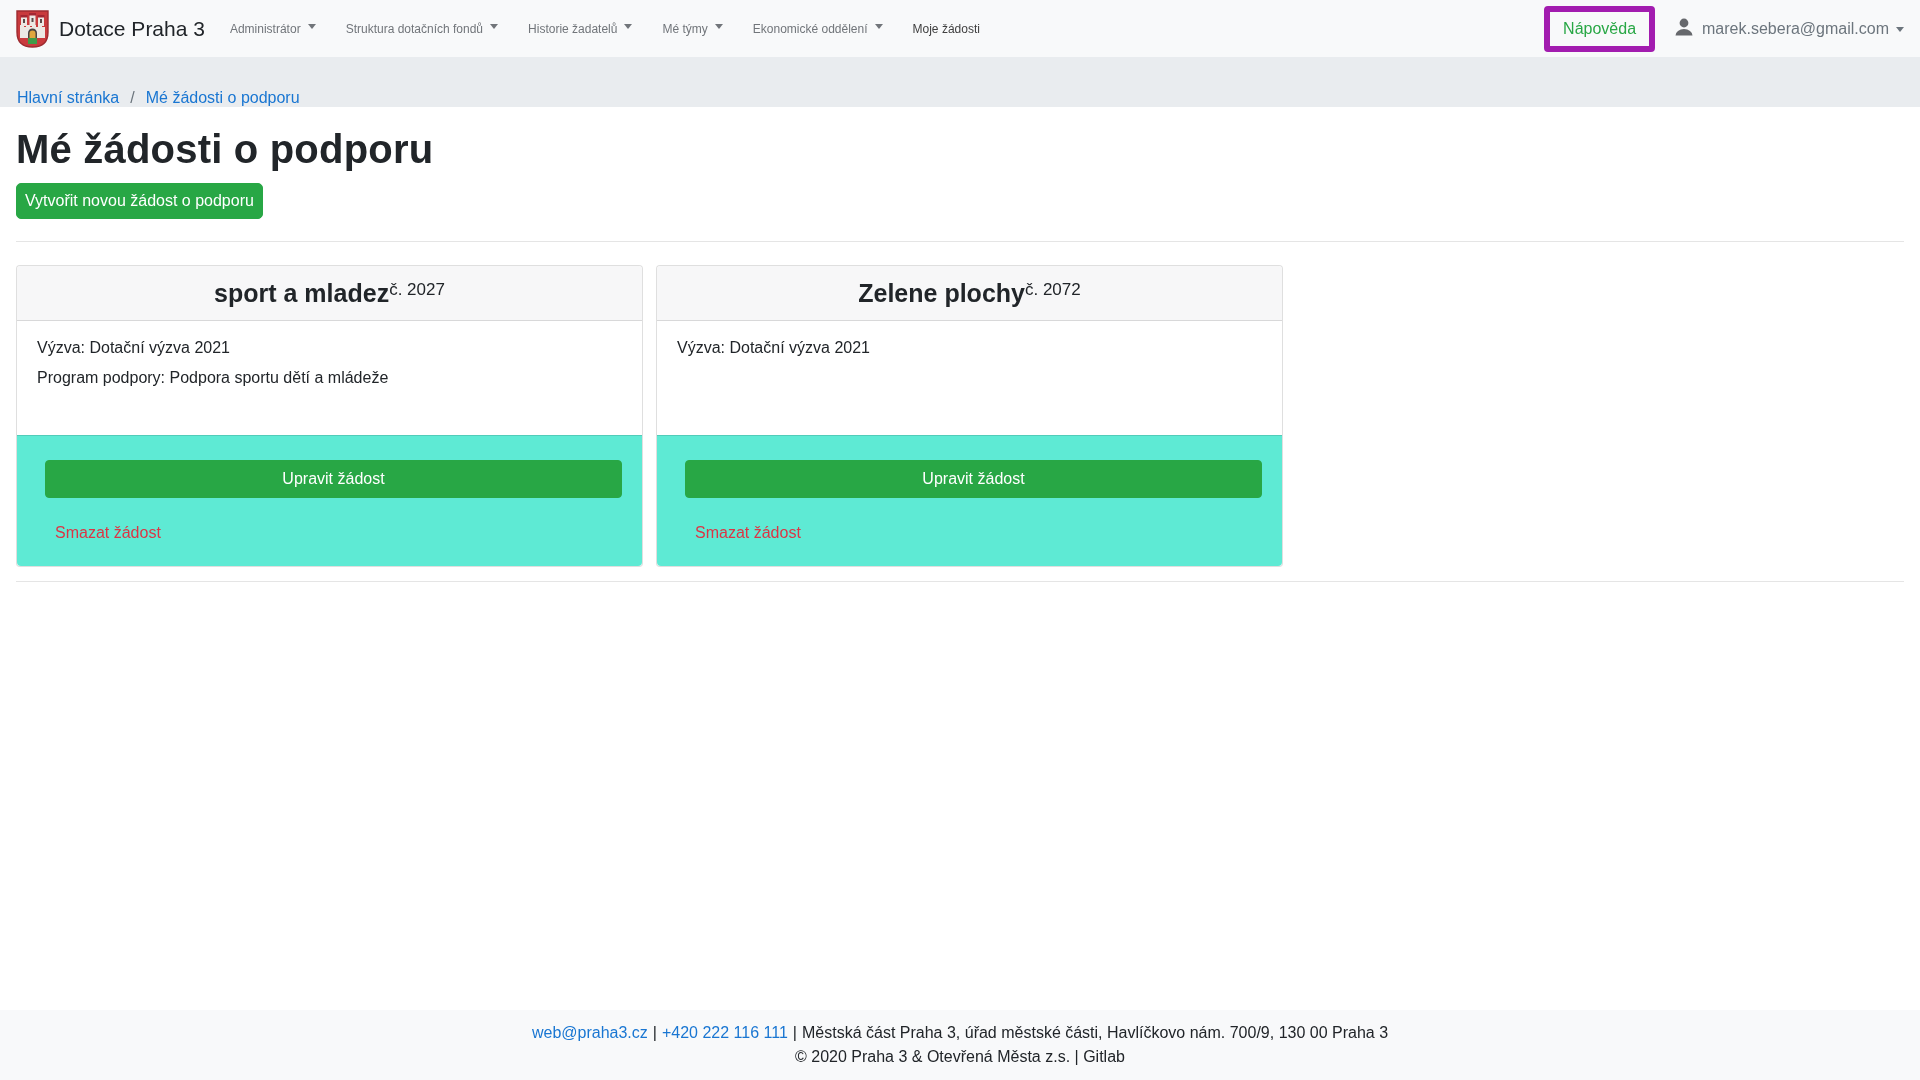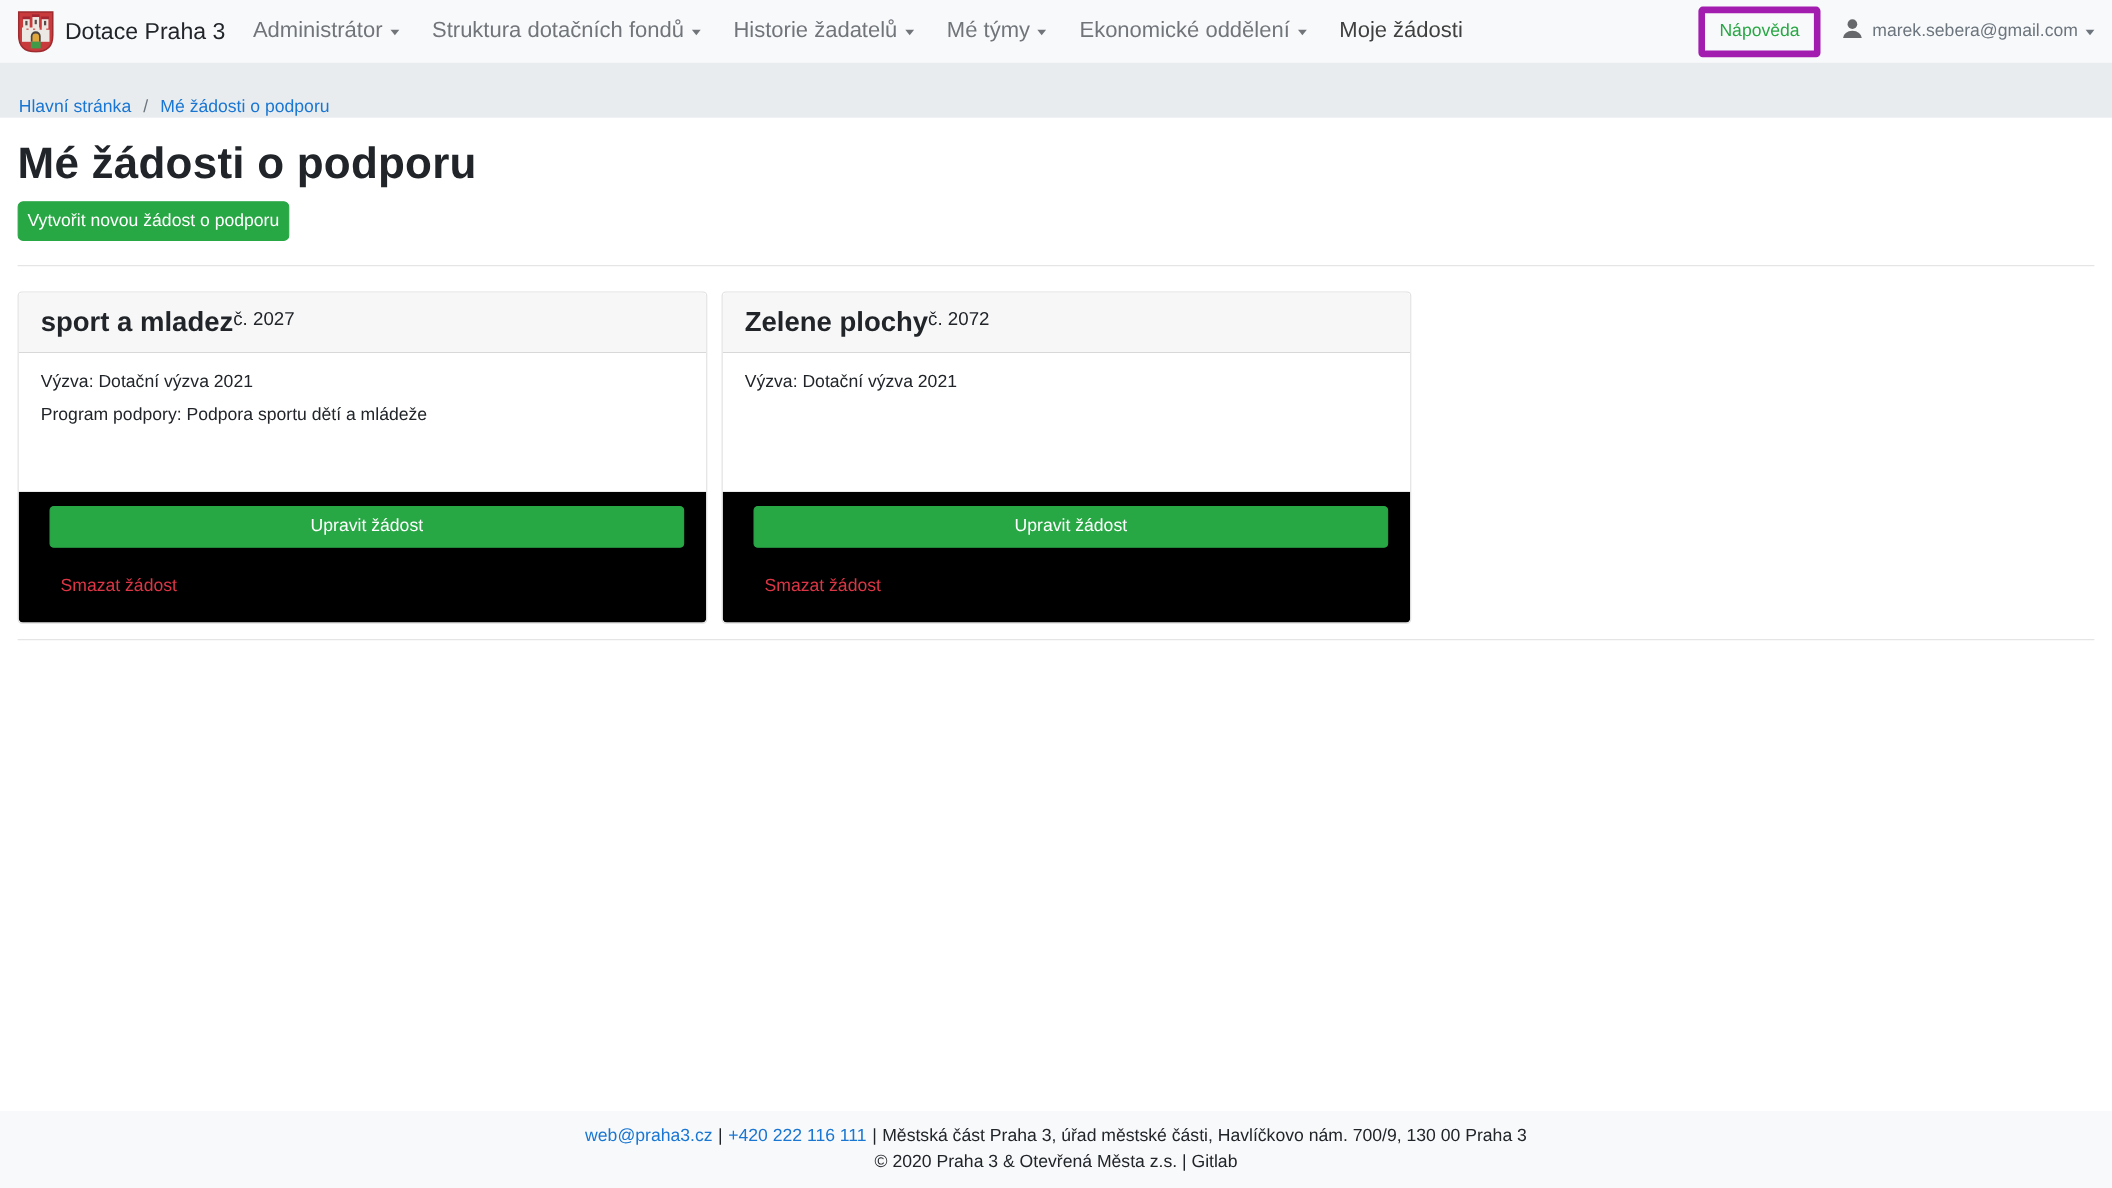--- a/index.html
+++ b/index.html
@@ -19,24 +19,24 @@
     height:57px;
     background:#f8f9fa;
     display:flex;
     align-items:center;
     padding:0 16px;
   }
   .brand { display:flex; align-items:center; gap:10px; font-size:21px; color:#212529; cursor:pointer; }
   .brand svg { display:block; }
   .nav-items { display:flex; align-items:center; margin-left:10px; }
   .nav-link {
-    display:flex; align-items:center; gap:7px;
+    display:flex; align-items:flex-start; gap:7px;
     padding:8px 15px;
     color:#71757a;
-    font-size:20px;
+    font-size:12px;
     cursor:pointer;
   }
   .nav-link.active { color:#404040; }
   .caret {
     width:0; height:0; display:inline-block;
     border-left:4px solid transparent;
     border-right:4px solid transparent;
     border-top:5px solid currentColor;
     margin-top:2px;
   }
@@ -96,32 +96,32 @@
     display:flex;
     flex-direction:column;
     background:#fff;
   }
   .card-header {
     background:#f7f7f8;
     border-bottom:1px solid rgba(0,0,0,.125);
     border-radius:4px 4px 0 0;
     padding:12px 20px;
     display:flex;
-    justify-content:flex-start;
+    justify-content:center;
     align-items:flex-start;
   }
   .card-title { font-size:25px; line-height:30px; font-weight:700; }
   .card-number { font-size:17px; color:#212529; padding-top:2px; }
   .card-body { flex:1; padding:12px 20px; }
   .card-line { font-size:16px; line-height:30px; color:#212529; }
   .card-footer {
-    background:#000000;
+    background:#5eead4;
     border-top:1px solid rgba(0,0,0,.125);
     border-radius:0 0 4px 4px;
-    padding:12px 20px 24px 28px;
+    padding:24px 20px 24px 28px;
   }
   .btn-edit {
     display:block;
     width:100%;
     background:#28a745;
     color:#fff;
     border:1px solid #28a745;
     border-radius:4px;
     font-size:16px;
     font-family:"Liberation Sans", sans-serif;

